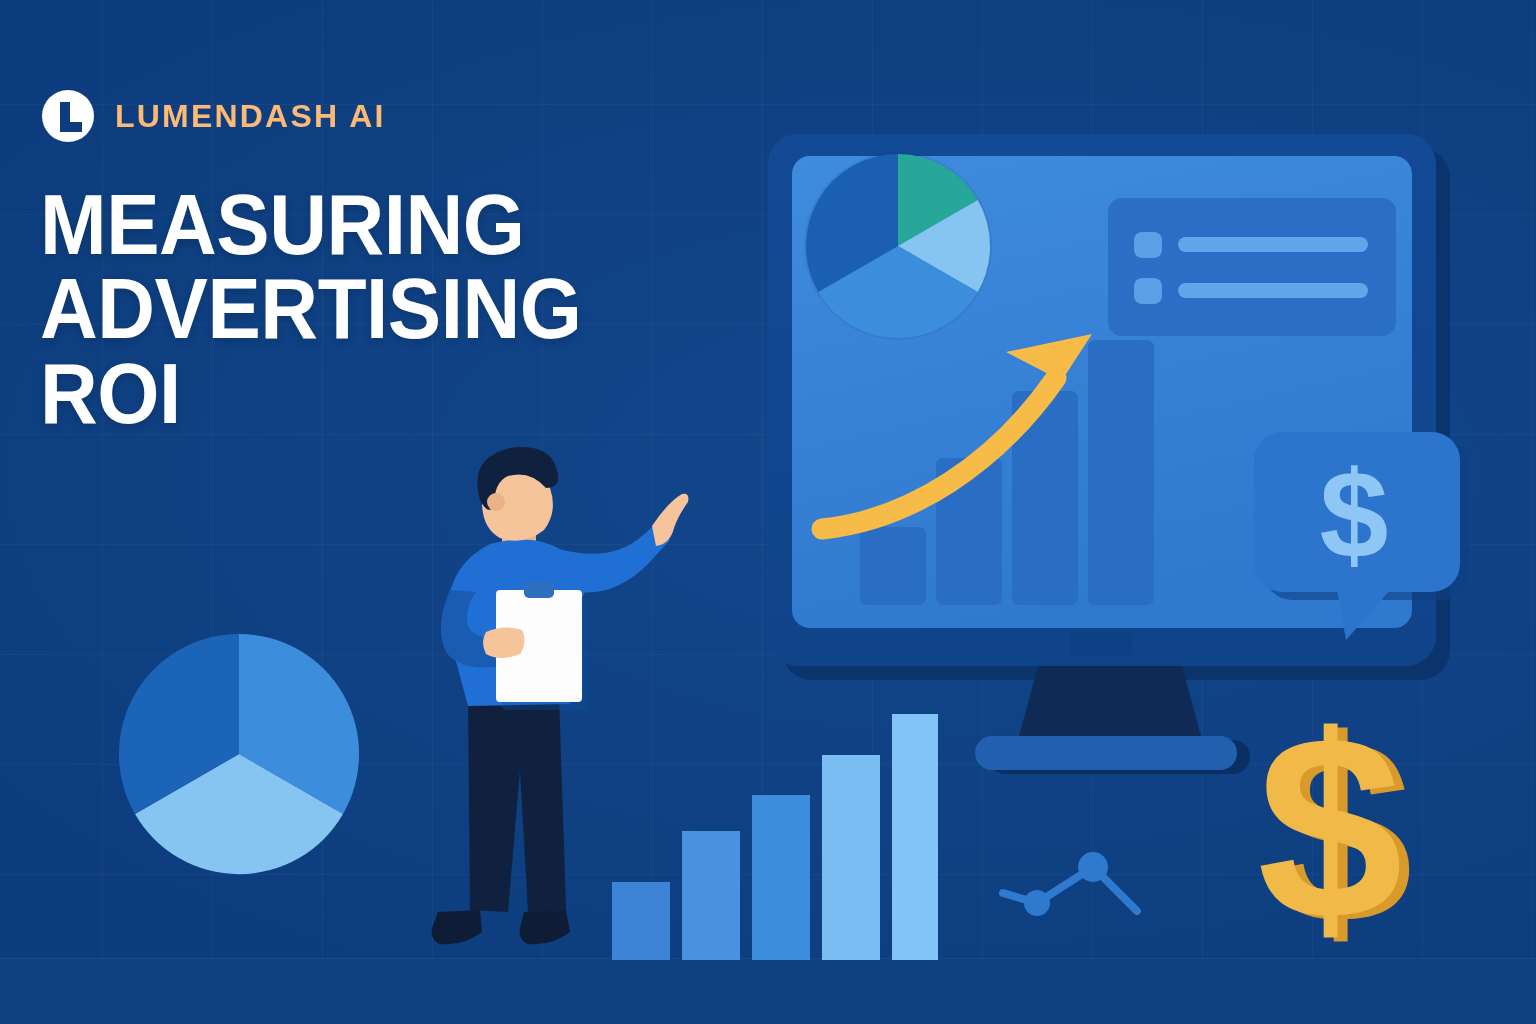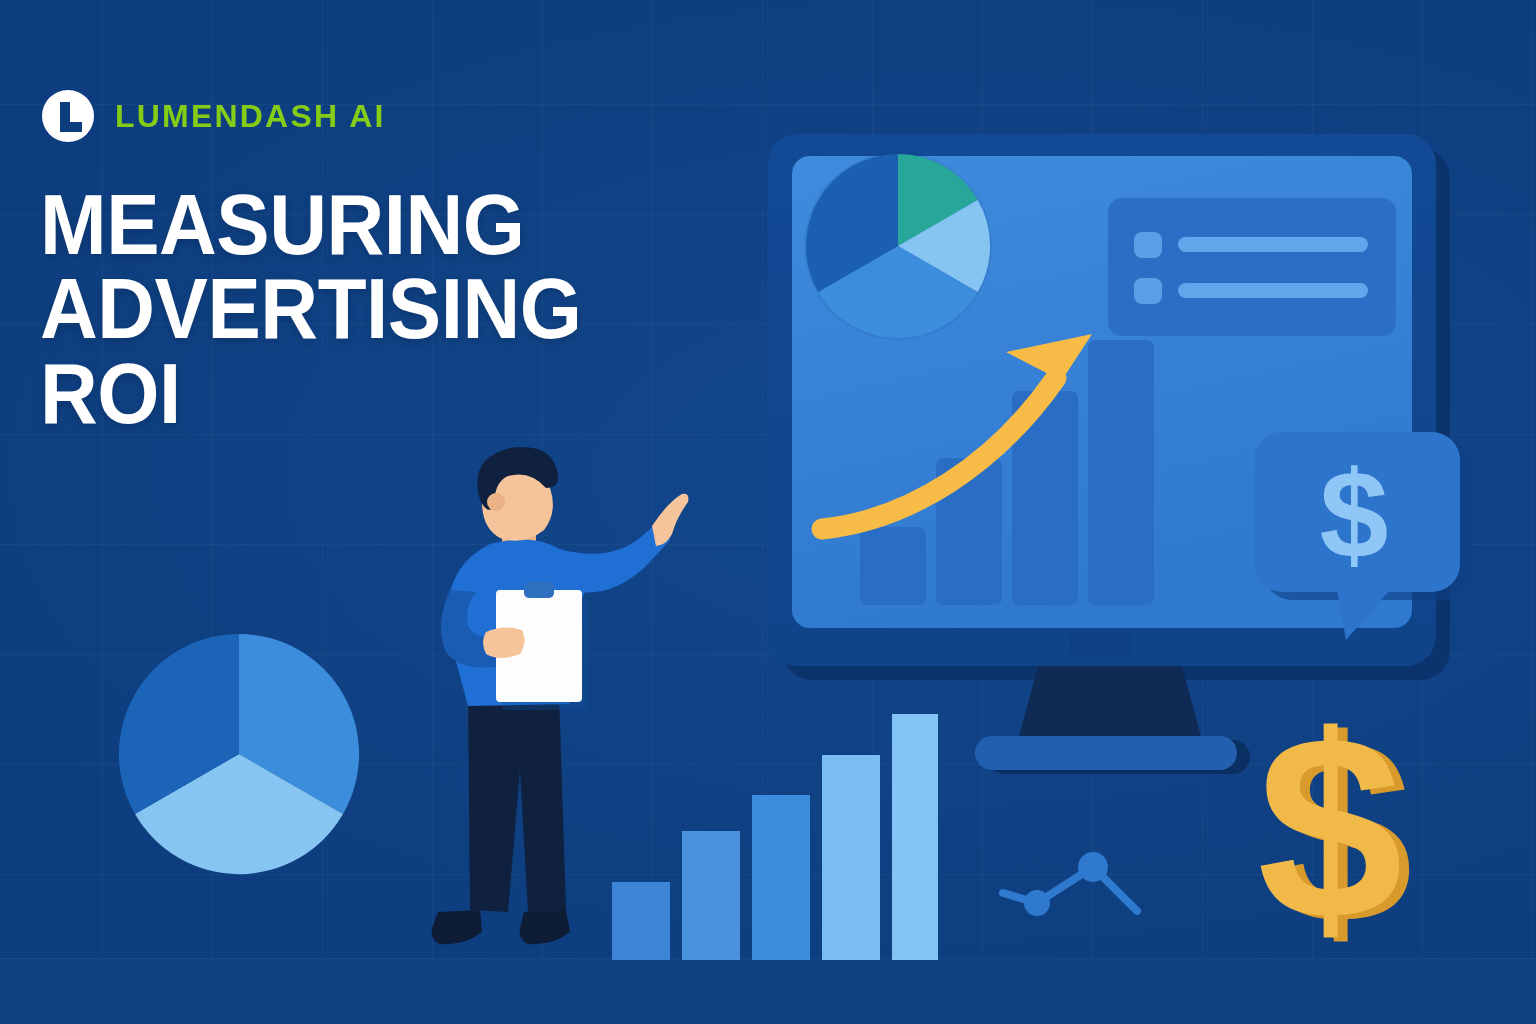--- a/index.html
+++ b/index.html
@@ -28,21 +28,21 @@
   .ground{
     position:absolute;left:0;right:0;top:958px;height:66px;
     background:#0f4182;
     border-top:1px solid rgba(255,255,255,.045);
   }
 
   
   .brand{position:absolute;left:40px;top:88px;display:flex;align-items:center;gap:19px;}
   .brand-mark{width:56px;height:56px;flex:0 0 auto;}
   .brand-name{
-    color:#84cc16;font-size:32px;font-weight:700;letter-spacing:2.2px;
+    color:#fdba74;font-size:32px;font-weight:700;letter-spacing:2.2px;
     line-height:1;white-space:nowrap;
   }
 
   
   .headline{
     position:absolute;left:40px;top:182px;width:660px;
     color:#fff;
     font-size:86px;line-height:.98;font-weight:700;
     letter-spacing:-0.5px;
     text-transform:uppercase;

